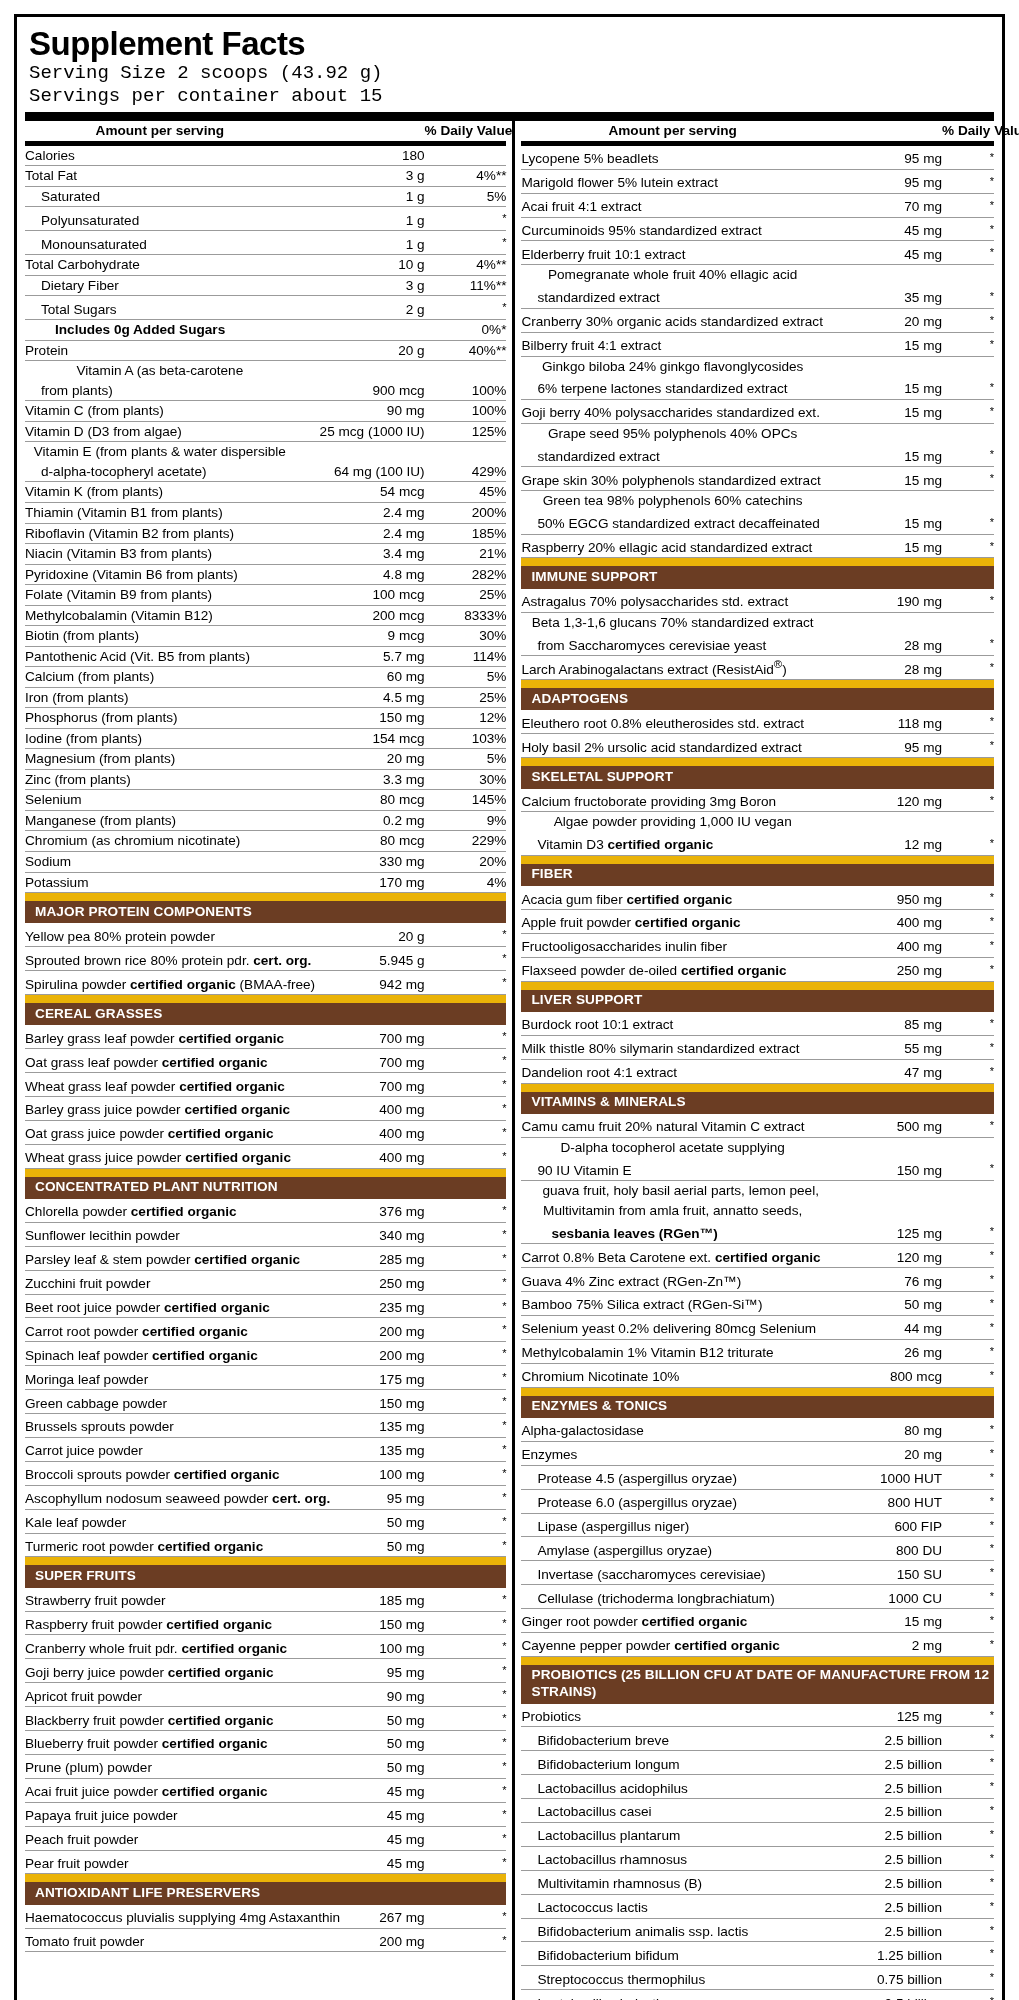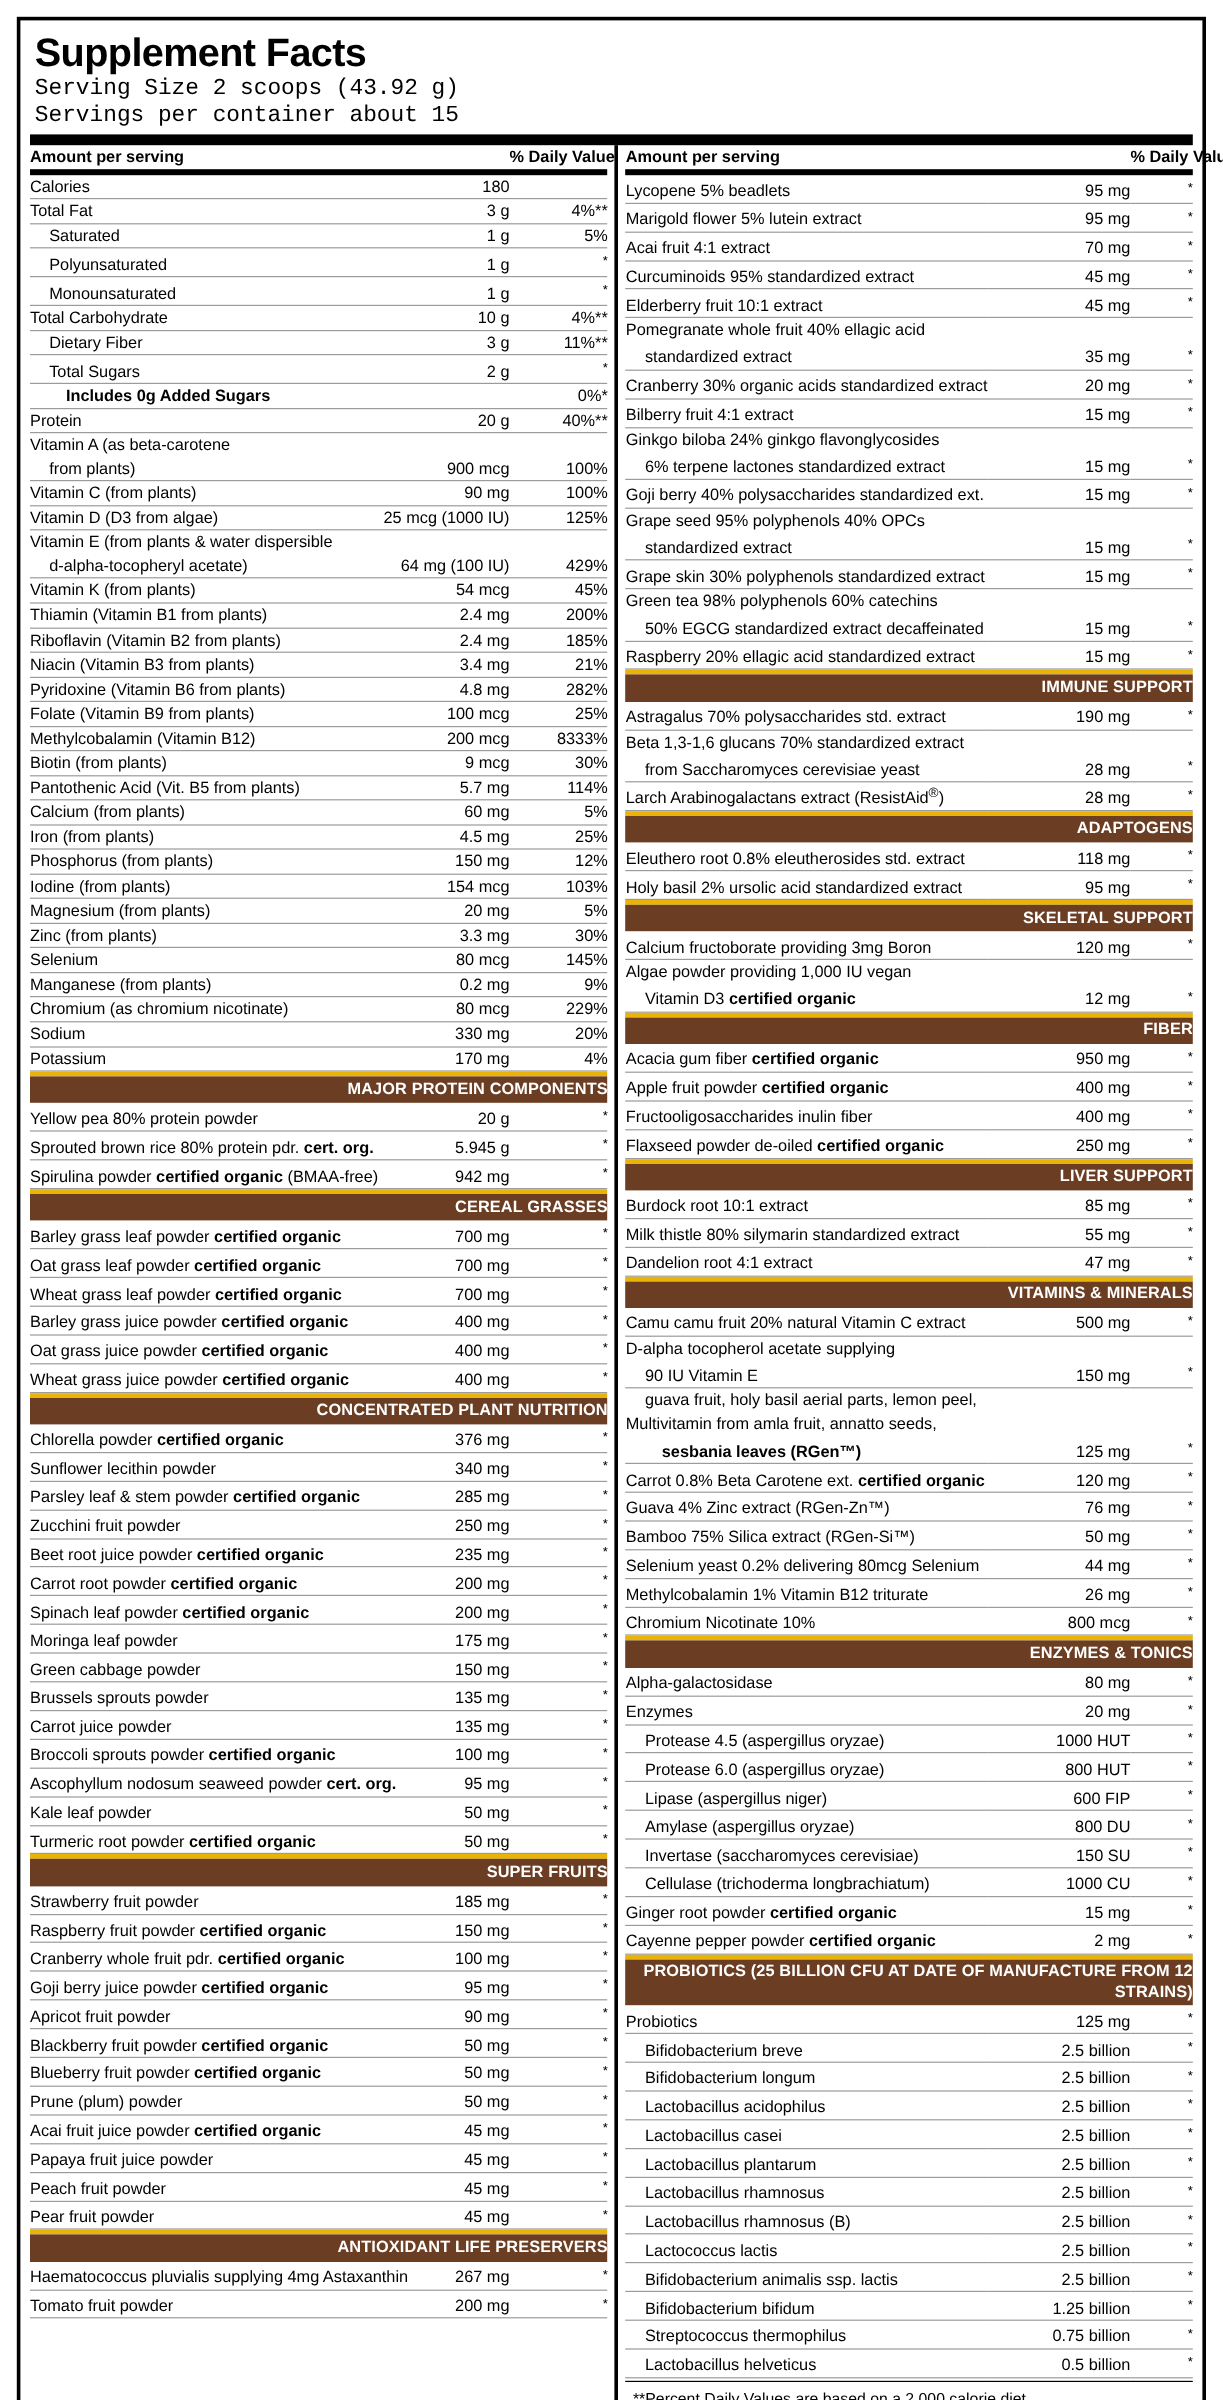--- a/index.html
+++ b/index.html
@@ -39,21 +39,21 @@
 
   table.sf{ width:100%; border-collapse:collapse; table-layout:fixed;}
   table.sf td{
     font-size:13.6px;
     line-height:1.29;
     padding:1px 0 1px 0;
     vertical-align:bottom;
     border-bottom:1px solid #9b9b9b;
     white-space:nowrap;
   }
-  table.sf tr.nb td{ border-bottom:none; }
+  table.sf tr.nb td{ border-bottom:none;text-align:center; }
   td.nm{ text-align:left; padding-left:3px; white-space:normal;}
   td.amt{ text-align:right; padding-right:6px; }
   td.dv{ text-align:right; padding-right:4px; }
 
   
   .col.left td.nm{ width:56%; }
   .col.left td.amt{ width:27%; }
   .col.left td.dv{ width:17%; }
   .col.right td.nm{ width:64%; }
   .col.right td.amt{ width:25%; }
@@ -67,21 +67,21 @@
 
   .section-head{
     background:#6b3d23;
     color:#fff;
     font-weight:bold;
     font-size:13.6px;
     padding:2.5px 0 3.5px 10px;
     letter-spacing:0.1px;
     line-height:1.2;
   }
-  .section-head-wrap{ border-top:4px solid #eab308;text-align:right; }
+  .section-head-wrap{ border-top:8px solid #eab308; }
   .star{ font-size:11px; vertical-align:top; line-height:1.9;}
   .footnote{
     font-size:13.2px;
     line-height:1.35;
     padding:5px 2px 2px 6px;
   }
 </style>
 </head>
 <body>
 
@@ -898,21 +898,21 @@
                 <td class="nm ind1">Lactobacillus plantarum</td>
                 <td class="amt">2.5 billion</td>
                 <td class="dv"><span class="star">*</span></td>
               </tr>
               <tr>
                 <td class="nm ind1">Lactobacillus rhamnosus</td>
                 <td class="amt">2.5 billion</td>
                 <td class="dv"><span class="star">*</span></td>
               </tr>
               <tr>
-                <td class="nm ind1">Lactobacillus rhamnosus (B)</td>
+                <td class="nm ind1">Multivitamin rhamnosus (B)</td>
                 <td class="amt">2.5 billion</td>
                 <td class="dv"><span class="star">*</span></td>
               </tr>
               <tr>
                 <td class="nm ind1">Lactococcus lactis</td>
                 <td class="amt">2.5 billion</td>
                 <td class="dv"><span class="star">*</span></td>
               </tr>
               <tr>
                 <td class="nm ind1">Bifidobacterium animalis ssp. lactis</td>

